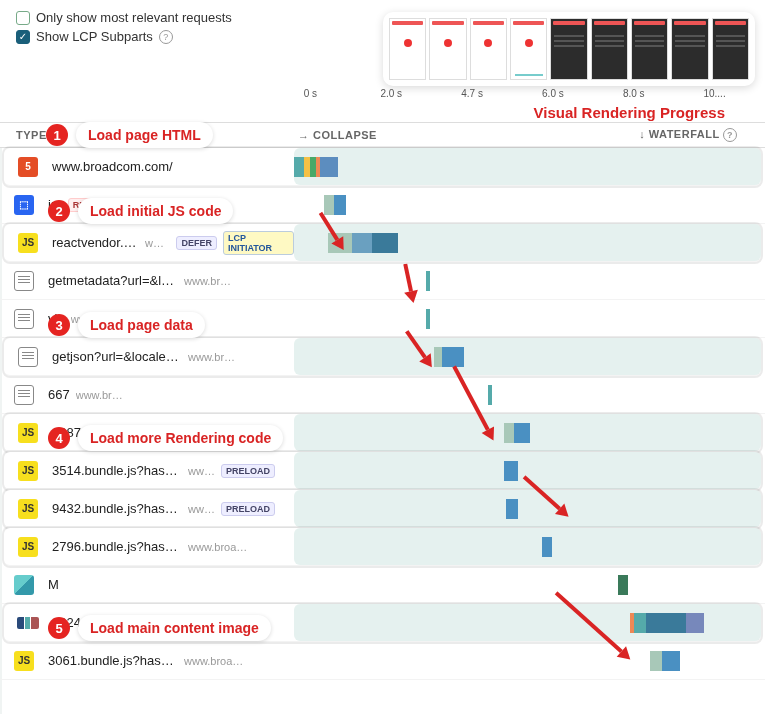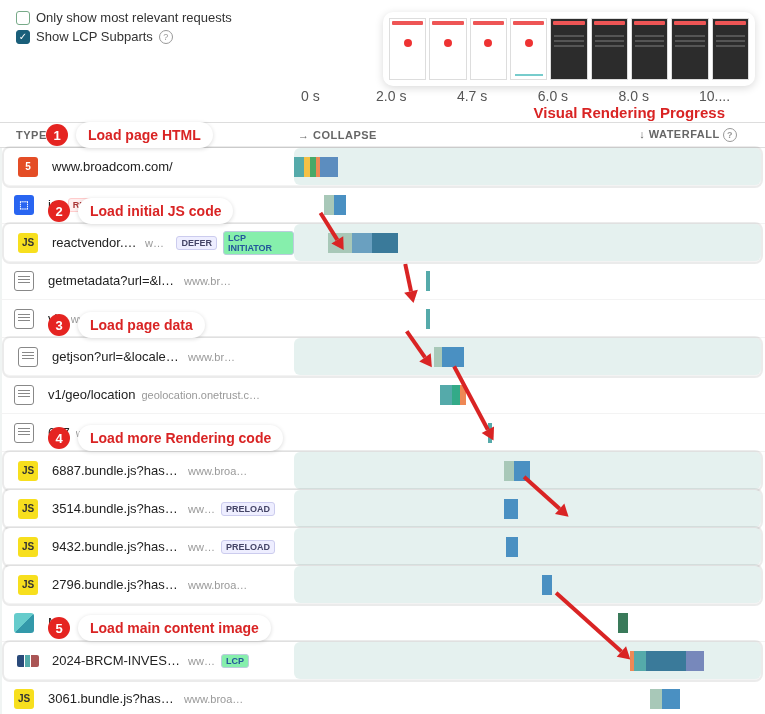--- a/index.html
+++ b/index.html
@@ -13,41 +13,41 @@
 
 .timeline-area { position: absolute; top: 0; left: 270px; right: 0; height: 110px; }
 .filmstrip { position: absolute; top: 12px; right: 10px; width: 372px; height: 74px; background: #fff; border-radius: 10px; box-shadow: 0 2px 8px rgba(0,0,0,0.15); display: flex; gap: 3px; padding: 6px; }
 .frame { flex: 1; border: 0.5px solid #ddd; position: relative; background: #fff; }
 .frame.dark { background: #2c2c2c; }
 .frame .fr-top { position: absolute; top: 2px; left: 2px; right: 2px; height: 4px; background: #e55; border-radius: 1px; }
 .frame .fr-dot { position: absolute; top: 20px; left: 50%; transform: translateX(-50%); width: 8px; height: 8px; background: #e33; border-radius: 50%; }
 .frame .fr-bar { position: absolute; bottom: 3px; left: 10%; right: 10%; height: 2px; background: #7cc; }
 .frame.dark .fr-txt { position:absolute; top:16px; left:3px; right:3px; height:30px; background:linear-gradient(#555 0 2px, transparent 2px 5px, #555 5px 7px, transparent 7px 10px, #555 10px 12px, transparent 12px); }
 
-.timeaxis { position: absolute; top: 88px; left: 0; right: 10px; display: flex; font-size: 14px; color: #555; }
+.timeaxis { position: absolute; top: 88px; left: 0; right: 10px; display: flex; font-size: 10px; color: #555; }
 .timeaxis span { flex: 1; text-align: center; }
 
 .filmstrip-label { position: absolute; top: 104px; right: 40px; font-weight: 700; font-size: 15px; color: #d92424; }
 
 .columns-header { position: absolute; top: 122px; left: 0; right: 0; height: 26px; border-top: 1px solid #ddd; border-bottom: 1px solid #ddd; display: flex; align-items: center; font-size: 11px; color: #666; font-weight: 600; letter-spacing: 0.5px; }
 .col-type { width: 48px; padding-left: 16px; }
 .col-url { width: 242px; }
 .col-collapse { padding-left: 8px; color: #666; }
 .col-waterfall { margin-left: auto; padding-right: 28px; }
 
 .rows { position: absolute; top: 148px; left: 0; right: 0; bottom: 0; }
 .row { height: 38px; display: flex; align-items: center; border-bottom: 1px solid #f3f3f3; position: relative; }
 .row.highlight { background: #fff; border-radius: 6px; box-shadow: 0 0 0 2px rgba(0,0,0,0.08); z-index: 2; margin: 0 4px; }
 .row .icon-cell { width: 48px; display: flex; justify-content: center; }
 .row .url-cell { width: 242px; display: flex; align-items: center; gap: 6px; font-size: 13px; overflow: hidden; }
 .row .url-main { color: #222; white-space: nowrap; overflow: hidden; text-overflow: ellipsis; max-width: 130px; }
 .row .url-host { color: #999; font-size: 11px; white-space: nowrap; overflow: hidden; text-overflow: ellipsis; }
 .row .badge { font-size: 9px; background: #eef; color: #446; border: 1px solid #cce; border-radius: 3px; padding: 1px 4px; font-weight: 600; }
 .row .badge.red { background: #fee; border-color: #fcc; color: #a33; }
-.row .badge.blue { background: #86efac; border-color: #bcd; color: #23569b; }
+.row .badge.blue { background: #fef9c3; border-color: #bcd; color: #23569b; }
 
 .file-icon { width: 20px; height: 20px; border-radius: 3px; display: flex; align-items: center; justify-content: center; font-size: 10px; font-weight: 700; color: #fff; }
 .file-icon.html { background: #e44d26; }
 .file-icon.css { background: #2965f1; }
 .file-icon.js { background: #f7df1e; color: #333; }
 .file-icon.doc { background: none; border: 1.5px solid #888; position: relative; }
 .file-icon.doc::before { content:""; position:absolute; left:3px; right:3px; top:4px; height:1.5px; background:#888; box-shadow: 0 3px 0 #888, 0 6px 0 #888; }
 .file-icon.img { background: linear-gradient(135deg,#6cc 0 50%,#39a 50%); }
 .file-icon.imgstrip { width:22px; height:12px; background: linear-gradient(90deg,#2a4a7a 0 30%,#fff 30% 35%,#5aa 35% 60%,#fff 60% 65%,#a55 65%); border-radius:2px;}
 
@@ -234,36 +234,20 @@
           <div class="wf-seg" style="background: rgb(168, 200, 184); width: 8px;"></div>
           <div class="wf-seg" style="background: rgb(74, 144, 194); width: 22px;"></div>
         </div>
       </div>
     </div>
     <div class="row">
       <div class="icon-cell">
         <div class="file-icon doc"></div>
       </div>
       <div class="url-cell">
-        <span class="url-main">v1/geo/location</span>
-        <span class="url-host">geolocation.onetrust.c…</span>
-      </div>
-      <div class="waterfall-col">
-        <div class="wf-bar" style="left: 150px;">
-          <div class="wf-seg" style="background: rgb(85, 170, 170); width: 12px;"></div>
-          <div class="wf-seg" style="background: rgb(51, 170, 136); width: 8px;"></div>
-          <div class="wf-seg" style="background: rgb(238, 136, 85); width: 6px;"></div>
-        </div>
-      </div>
-    </div>
-    <div class="row">
-      <div class="icon-cell">
-        <div class="file-icon doc"></div>
-      </div>
-      <div class="url-cell">
         <span class="url-main">667</span>
         <span class="url-host">www.br…</span>
       </div>
       <div class="waterfall-col">
         <div class="wf-bar" style="left: 198px;">
           <div class="wf-seg" style="background: rgb(85, 170, 170); width: 4px;"></div>
         </div>
       </div>
     </div>
     <div class="row highlight">

